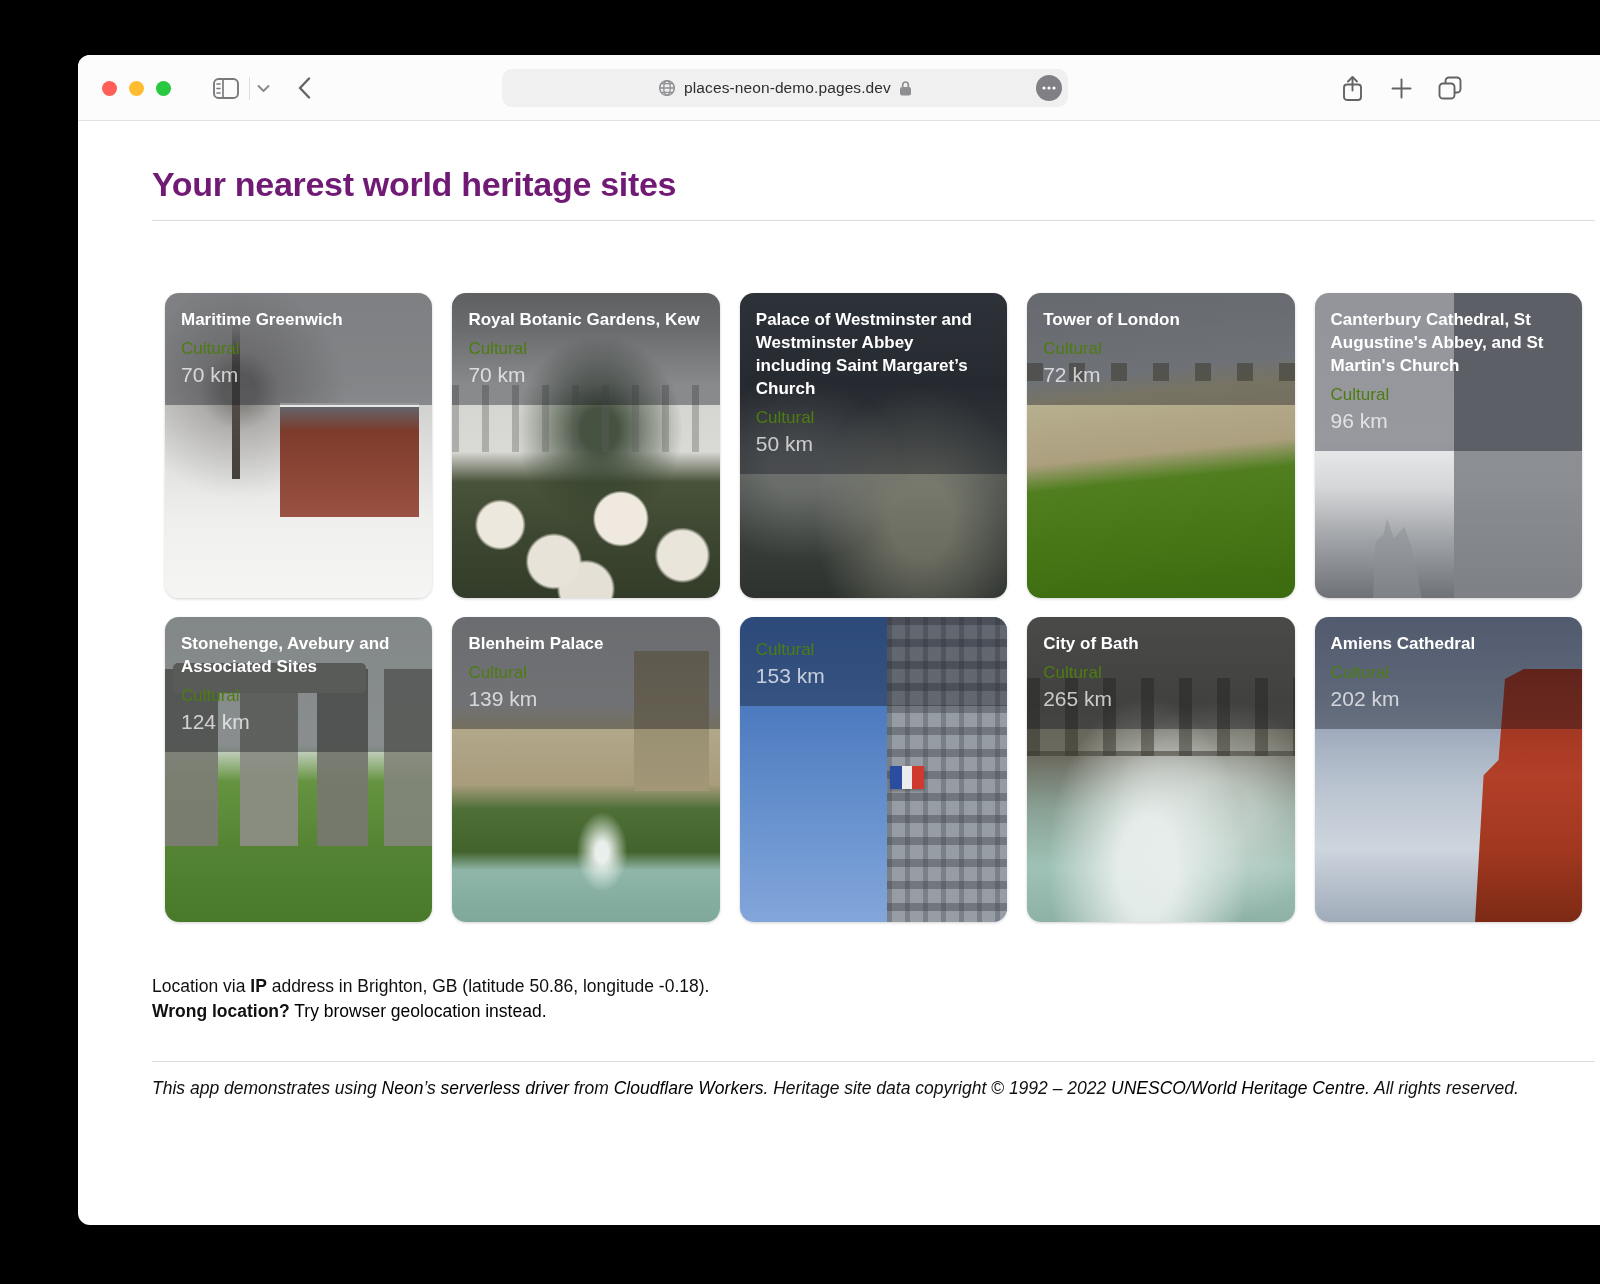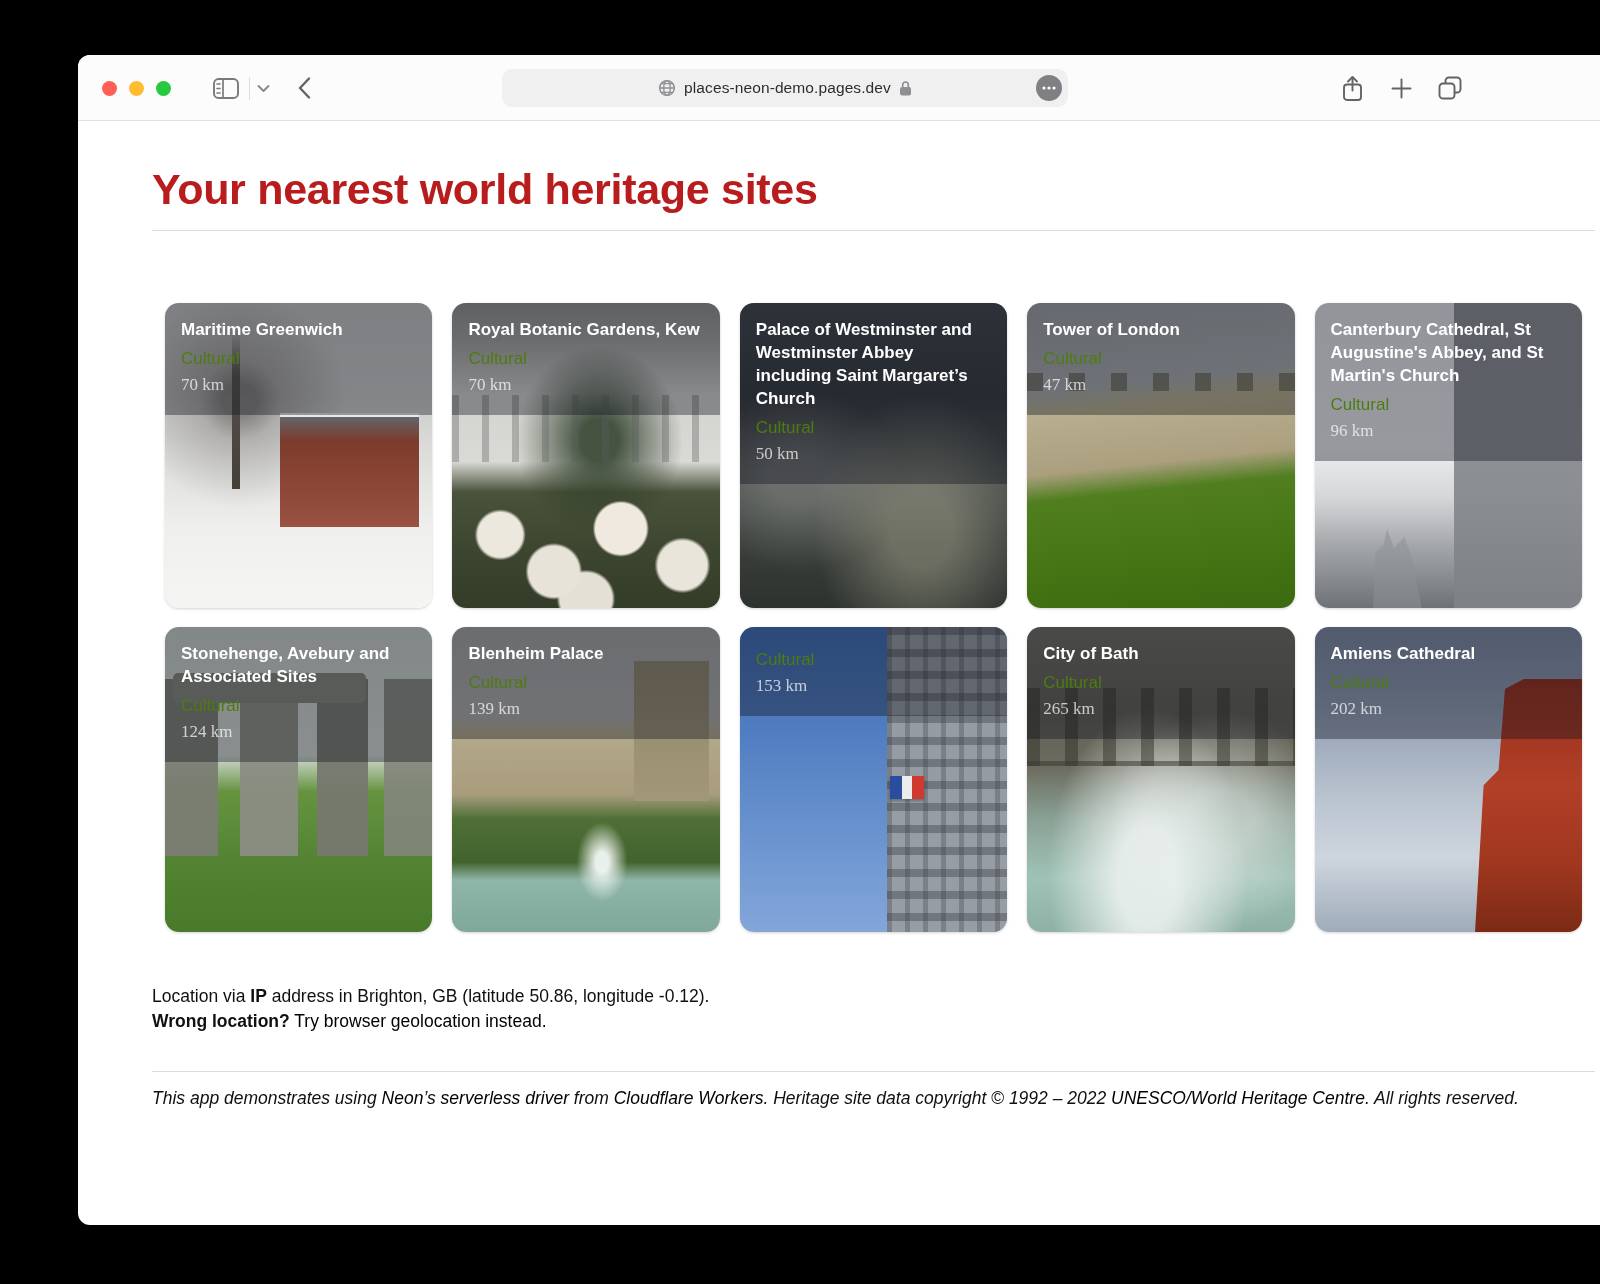--- a/index.html
+++ b/index.html
@@ -34,34 +34,34 @@
   .ab-more { position: absolute; right: 6px; top: 6px; width: 26px; height: 26px;
     border-radius: 50%; background: #7f7f84; display: flex; align-items: center;
     justify-content: center; }
 
   .icon-share { left: 1260px; width: 28px; }
   .icon-newtab { left: 1310px; width: 26px; }
   .icon-tabs { left: 1357px; width: 30px; }
 
   
   .content { padding: 0 74px; }
-  h1.page-title { margin-top: 44px; font-size: 43px; font-weight: bold; color: #b91c1c;
+  h1.page-title { margin-top: 44px; font-size: 34px; font-weight: bold; color: #701a75;
     letter-spacing: -0.3px; }
   .rule { border: none; border-top: 1px solid #dcdcdc; margin-top: 16px; }
 
   .grid { margin-top: 57px; padding: 15px 13px; display: grid;
     grid-template-columns: repeat(5, 1fr); gap: 19px 20px; }
   .card { position: relative; height: 305px; border-radius: 14px; overflow: hidden;
     display: block; text-decoration: none; box-shadow: 0 1px 3px rgba(0,0,0,.18); }
   .img { position: absolute; inset: 0; }
   .overlay { position: relative; z-index: 2; background: rgba(16,19,29,.38);
     padding: 15px 16px 17px; color: #fff; }
   .card-title { font-size: 17px; font-weight: bold; line-height: 23px; color: #fff; }
   .card-cat { font-size: 17px; line-height: 26px; margin-top: 5px; color: #4d7c0f; }
-  .card-dist { font-size: 17px; line-height: 26px; color: rgba(255,255,255,.72); font-family: Liberation Serif, serif; }
+  .card-dist { font-size: 21px; line-height: 26px; color: rgba(255,255,255,.72); }
 
   
   .img1 { background:
     radial-gradient(circle at 28% 32%, rgba(62,58,54,.5) 0 6%, rgba(62,58,54,.25) 14%, transparent 38%),
     linear-gradient(180deg,#c3c3c1 0%,#cbcbc9 30%,#dddddb 50%,#efefed 74%,#f5f5f3 100%); }
   .img1::before { content:""; position:absolute; right:5%; top:36%; width:52%; height:36%;
     background: linear-gradient(180deg,#63646a 0%,#7d3b2c 22%,#8c4636 62%,#9a5242 100%);
     border-top: 4px solid #e8e8e6; }
   .img1::after { content:""; position:absolute; left:25%; top:9%; width:3%; height:52%;
     background: linear-gradient(180deg,transparent 0%,#55504b 30%,#453f3a 100%); }
@@ -248,21 +248,21 @@
           <div class="card-cat">Cultural</div>
           <div class="card-dist">50 km</div>
         </div>
       </a>
 
       <a class="card">
         <div class="img img4"></div>
         <div class="overlay">
           <div class="card-title">Tower of London</div>
           <div class="card-cat">Cultural</div>
-          <div class="card-dist">47 km</div>
+          <div class="card-dist">72 km</div>
         </div>
       </a>
 
       <a class="card">
         <div class="img img5"></div>
         <div class="overlay">
           <div class="card-title">Canterbury Cathedral, St Augustine's Abbey, and St Martin's Church</div>
           <div class="card-cat">Cultural</div>
           <div class="card-dist">96 km</div>
         </div>
@@ -308,21 +308,21 @@
         <div class="overlay">
           <div class="card-title">Amiens Cathedral</div>
           <div class="card-cat">Cultural</div>
           <div class="card-dist">202 km</div>
         </div>
       </a>
 
     </div>
 
     <div class="loc">
-      <span><span>Location via </span><b>IP</b><span> address in Brighton, GB (latitude 50.86, longitude -0.12).</span></span><br>
+      <span><span>Location via </span><b>IP</b><span> address in Brighton, GB (latitude 50.86, longitude -0.18).</span></span><br>
       <b>Wrong location?</b>
       <a class="blue-link">Try browser geolocation instead.</a>
     </div>
 
     <hr class="rule2">
 
     <p class="credits"><span>This app demonstrates using </span><a class="blue-link">Neon</a><span>’s </span><a class="blue-link">serverless driver</a><span> from </span><a class="blue-link">Cloudflare Workers</a><span>. Heritage site data copyright © 1992 – 2022 </span><a class="blue-link">UNESCO/World Heritage Centre</a><span>. All rights reserved.</span></p>
   </div>
 
 </div>

